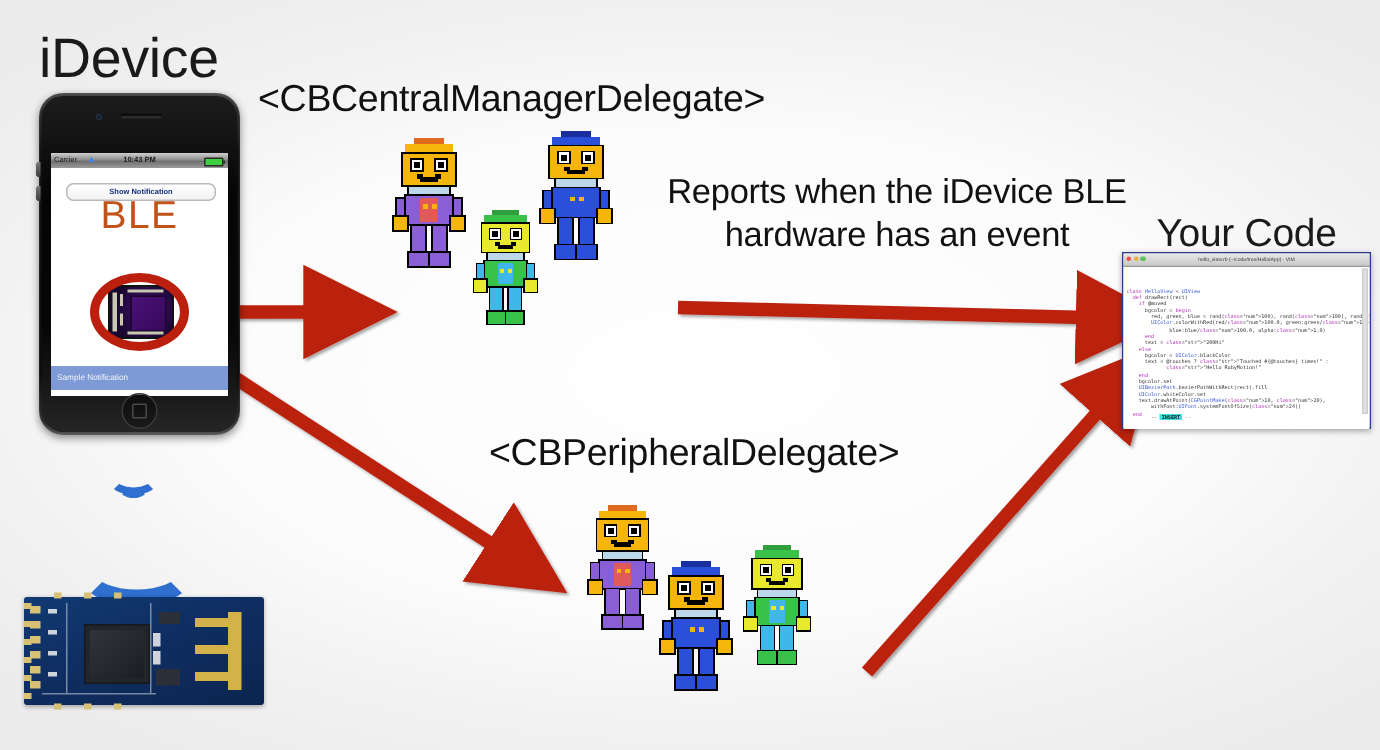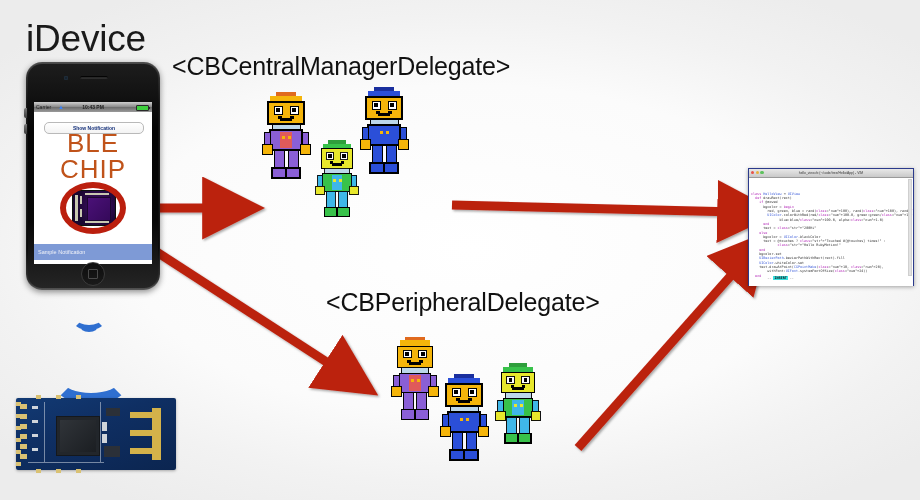--- a/index.html
+++ b/index.html
@@ -137,25 +137,27 @@
     <g filter="url(#sh)">
       <line x1="146" y1="208" x2="222" y2="208" stroke="#bb2211" stroke-width="9" marker-end="url(#ah)"></line>
       <line x1="146" y1="245" x2="342" y2="372" stroke="#bb2211" stroke-width="9" marker-end="url(#ah)"></line>
       <line x1="452" y1="205" x2="737" y2="212" stroke="#bb2211" stroke-width="9" marker-end="url(#ah)"></line>
       <line x1="578" y1="448" x2="743" y2="262" stroke="#bb2211" stroke-width="9" marker-end="url(#ah)"></line>
     </g>
   </svg>
 
   <div class="abs lbl" id="title-idevice">iDevice</div>
 
+  <div class="abs lbl" id="title-yourcode">Your Code</div>
 
   <div class="abs lbl" id="lbl-peripheral">&lt;CBPeripheralDelegate&gt;</div>
 
   <div class="abs lbl" id="lbl-central">&lt;CBCentralManagerDelegate&gt;</div>
 
+  <div class="abs lbl" id="txt-upper">Reports when the iDevice BLE hardware has an event</div>
 
 
 
   <div class="abs" id="phone">
     <div class="phone-body"></div>
     <div class="phone-bezel"></div>
     <div class="phone-sidebtn" style="top:46px;height:10px;"></div>
     <div class="phone-sidebtn" style="top:62px;height:10px;"></div>
     <div class="phone-cam"></div>
     <div class="phone-speaker"></div>
@@ -165,21 +167,20 @@
       <div class="statusbar">
         <span class="sb-carrier">Carrier</span>
         <span class="sb-wifi">▲</span>
         <span class="sb-time">10:43 PM</span>
         <span class="sb-batt"></span>
       </div>
 
       <div class="notif-btn">Show Notification</div>
 
       <div class="ble-word" id="ble1">BLE</div>
-      <div class="ble-word" id="ble2">CHIP</div>
 
       <div class="chip-img">
         <div class="chip-core"></div>
         <div class="chip-pads" style="left:2px;top:4px;width:3px;height:26px;"></div>
         <div class="chip-pads" style="left:7px;top:5px;width:2px;height:8px;"></div>
         <div class="chip-pads" style="left:7px;top:18px;width:2px;height:8px;"></div>
         <div class="chip-pads" style="left:12px;top:2px;width:24px;height:2px;"></div>
         <div class="chip-pads" style="left:12px;top:30px;width:24px;height:2px;"></div>
       </div>
       <div class="red-circle"></div>

